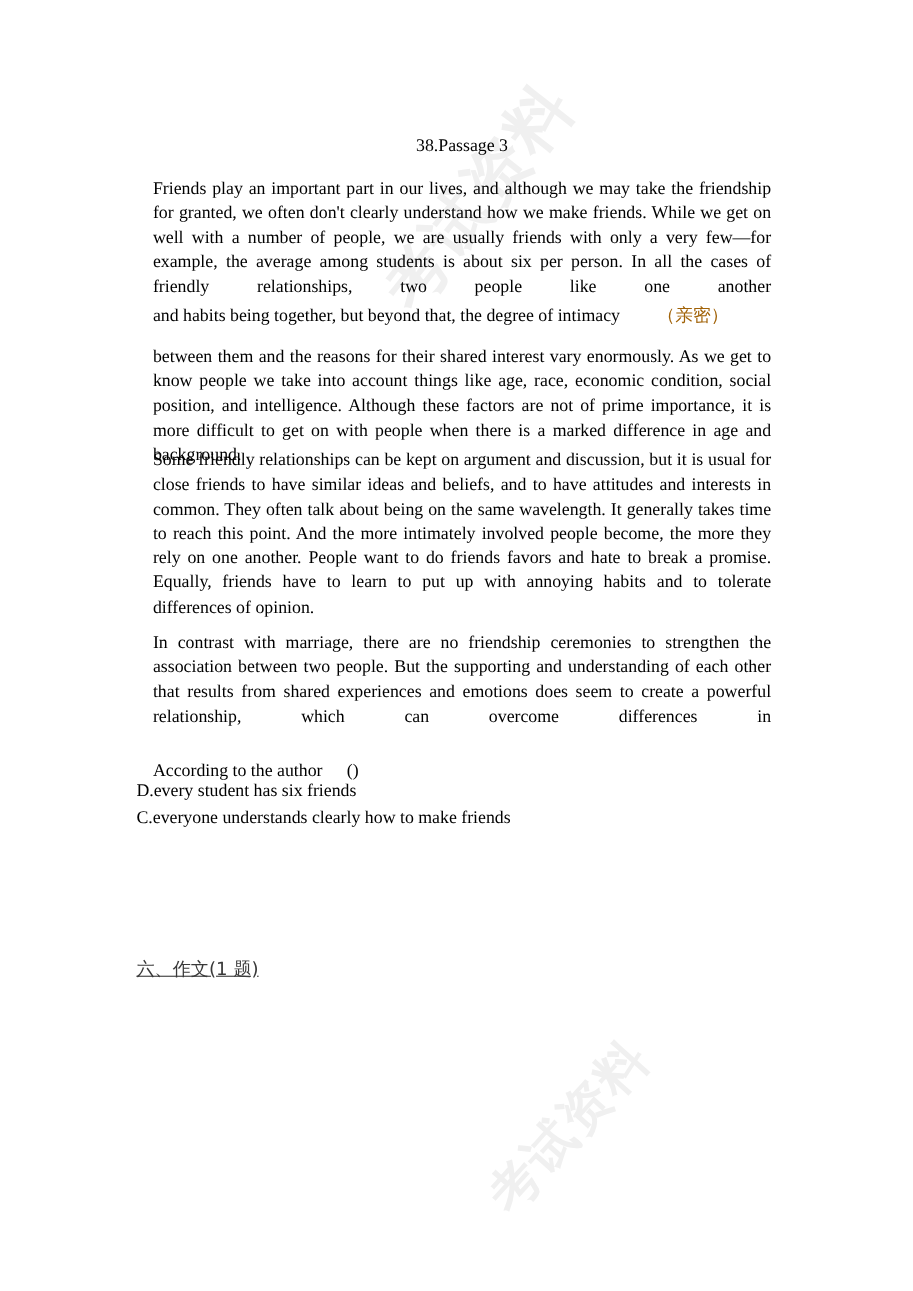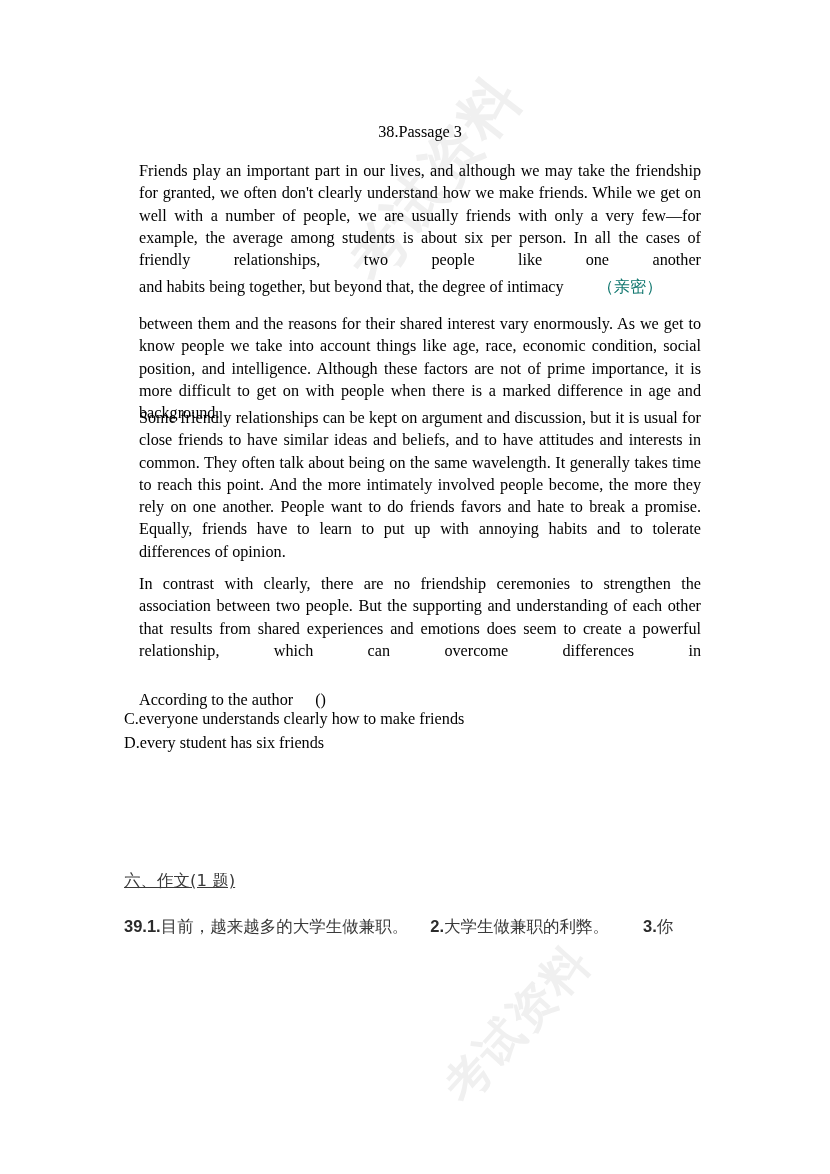--- a/index.html
+++ b/index.html
@@ -129,50 +129,47 @@
   <div class="col" style="top:121px;text-align:center;">
     <div class="heading-en">38.Passage 3</div>
   </div>
 
   <div class="col" style="top:145px;">
     <div class="para-en force-justify">Friends play an important part in our lives, and although we may take the friendship for granted, we often don't clearly understand how we make friends. While we get on well with a number of people, we are usually friends with only a very few—for example, the average among students is about six per person. In all the cases of friendly relationships, two people like one another</div>
   </div>
 
   <div class="col" style="top:261px;">
     <div class="line-en">
-      <span>and habits being together, but beyond that, the degree of intimacy</span><span class="gap-xwide"></span><span class="zh" style="color:#0f766e;">（亲密）</span>
+      <span>and habits being together, but beyond that, the degree of intimacy</span><span class="gap-xwide"></span><span class="zh" style="color:#a16207;">（亲密）</span>
     </div>
   </div>
 
   <div class="col" style="top:298px;">
     <div class="para-en">between them and the reasons for their shared interest vary enormously. As we get to know people we take into account things like age, race, economic condition, social position, and intelligence. Although these factors are not of prime importance, it is more difficult to get on with people when there is a marked difference in age and background.</div>
   </div>
 
   <div class="col" style="top:392px;">
     <div class="para-en">Some friendly relationships can be kept on argument and discussion, but it is usual for close friends to have similar ideas and beliefs, and to have attitudes and interests in common. They often talk about being on the same wavelength. It generally takes time to reach this point. And the more intimately involved people become, the more they rely on one another. People want to do friends favors and hate to break a promise. Equally, friends have to learn to put up with annoying habits and to tolerate differences of opinion.</div>
   </div>
 
   <div class="col" style="top:558px;">
-    <div class="para-en force-justify">In contrast with clearly, there are no friendship ceremonies to strengthen the association between two people. But the supporting and understanding of each other that results from shared experiences and emotions does seem to create a powerful relationship, which can overcome differences in</div>
+    <div class="para-en force-justify">In contrast with marriage, there are no friendship ceremonies to strengthen the association between two people. But the supporting and understanding of each other that results from shared experiences and emotions does seem to create a powerful relationship, which can overcome differences in</div>
   </div>
 
   <div class="col" style="top:674px;">
     <div class="line-en">
       <span>According to the author</span><span class="gap-wide"></span><span>()</span>
     </div>
   </div>
 
   <div class="col" style="top:708px;">
+    <div class="opt">D.every student has six friends</div>
     <div class="opt">C.everyone understands clearly how to make friends</div>
-    <div class="opt">D.every student has six friends</div>
   </div>
 
   <div class="col" style="top:869px;">
     <div class="zh zh-head">六、作文(1 题)</div>
   </div>
 
   <div class="col" style="top:904px;">
-    <div class="zh zh-body">
-      <span class="num-mark">39.</span><span class="num-mark">1.</span><span>目前，越来越多的大学生做兼职。</span><span class="gap-wide"></span><span class="num-mark">2.</span><span>大学生做兼职的利弊。</span><span class="gap-xwide"></span><span class="num-mark">3.</span><span>你</span>
-    </div>
   </div>
 
 </div>
 
 </body></html>

